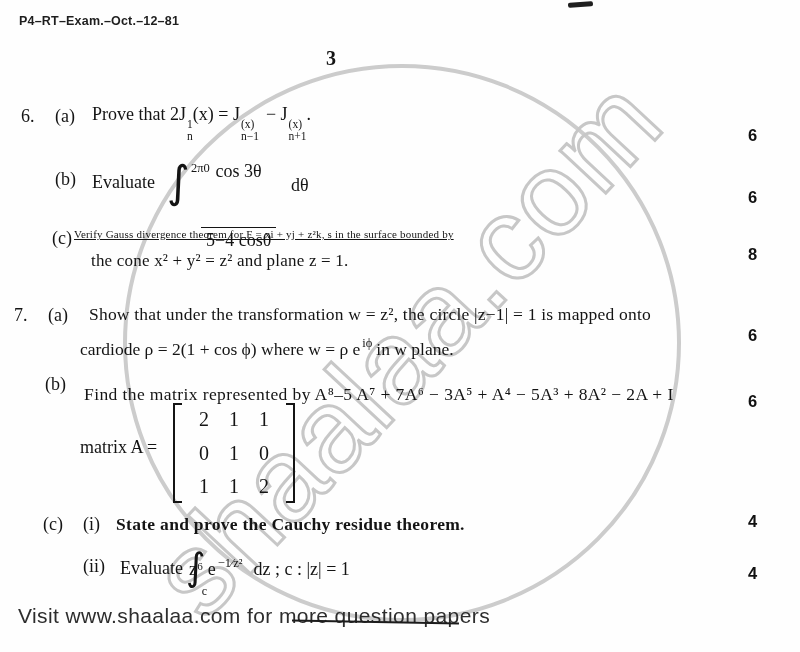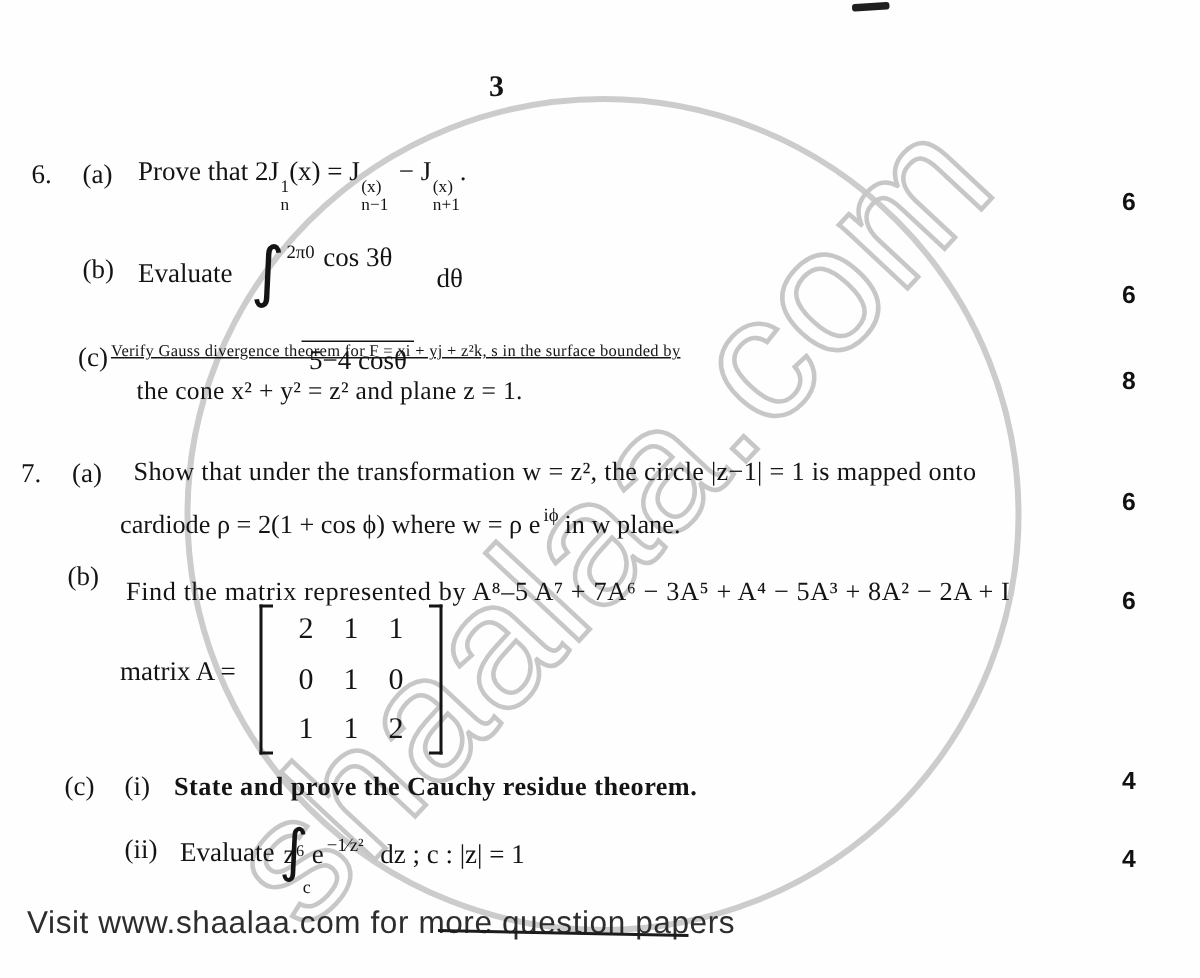--- a/index.html
+++ b/index.html
@@ -73,20 +73,21 @@
 </head>
 <body>
 
 <div class="wm-circle"></div>
 <div class="wm-text">shaalaa.com</div>
 
 <div class="content">
 
   <div class="smudge"></div>
 
+  <div class="abs series-code" style="left:19px; top:14px;">P4–RT–Exam.–Oct.–12–81</div>
   <div class="abs page-num" style="left:326px; top:47px;">3</div>
 
   <span class="row" style="left:21px; top:106px;">6.</span>
   <span class="row" style="left:55px; top:106px;">(a)</span>
 
   <span class="row" style="left:92px; top:104px;"><span>Prove that 2J</span><span class="supsub">
         <span>1</span>
         <span>n</span>
       </span><span>(x) = J</span><span class="supsub">
         <span>(x)</span>

